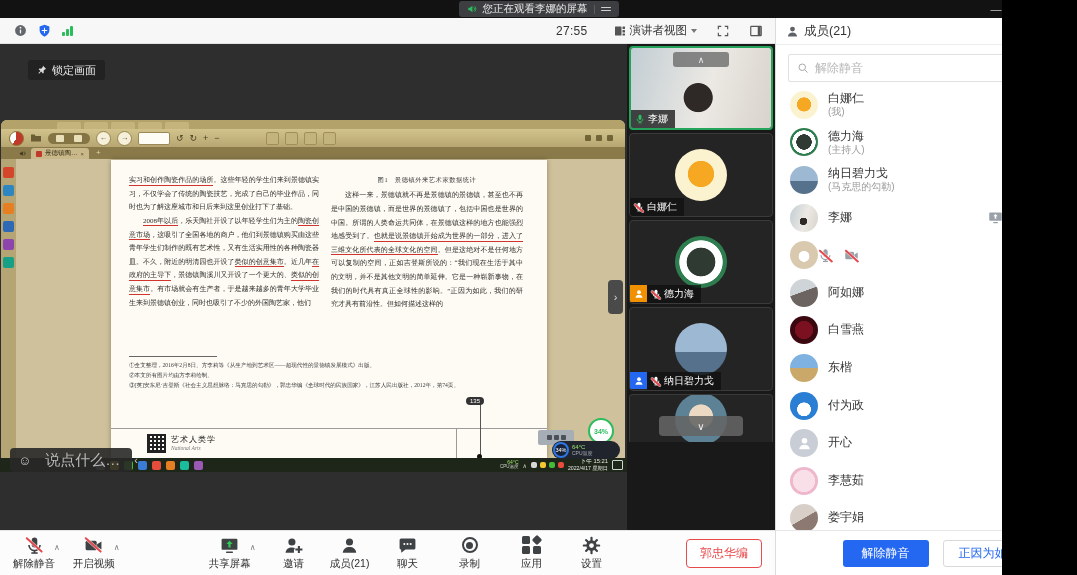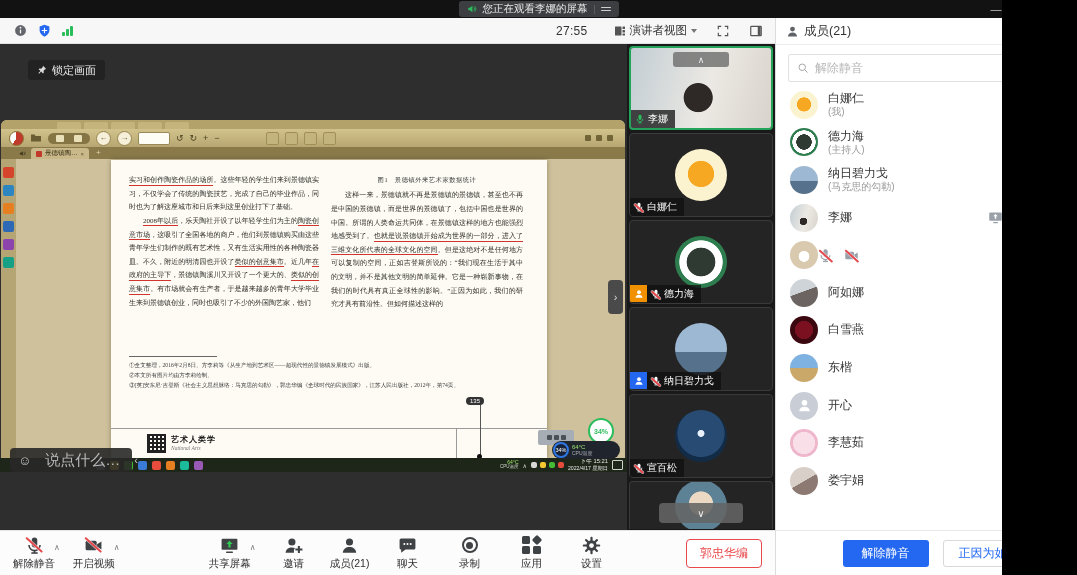--- a/index.html
+++ b/index.html
@@ -83,21 +83,21 @@
   .redline{border-bottom:1.4px solid #d0342c;padding-bottom:.5px;}
   #footnotes{position:absolute;left:18px;top:196px;width:404px;font-size:5.6px;line-height:1.8;color:#3a3a3a;}
   #footnotes::before{content:"";display:block;width:88px;border-top:1px solid #666;margin-bottom:3px;}
   #footnotes div{margin:0;}
   .page-rule{position:absolute;left:0;right:0;top:268px;border-top:1px solid #9a9a9a;}
   .page-vline{position:absolute;left:345px;top:268px;width:1px;height:30px;background:#9a9a9a;}
   #journal{position:absolute;left:36px;top:274px;display:flex;align-items:center;gap:5px;}
   .qr{width:17px;height:17px;border:1.5px solid #222;
       background-image:repeating-linear-gradient(0deg,#222 0 2px,transparent 2px 4px),
                        repeating-linear-gradient(90deg,#222 0 2px,transparent 2px 4px);}
-  .j-cn{font-size:8px;font-weight:bold;color:#111;letter-spacing:1px;}
+  .j-cn{font-size:8px;font-weight:normal;color:#111;letter-spacing:1px;}
   .j-en{font-size:5.5px;font-style:italic;color:#777;}
   #pgline{position:absolute;left:369px;top:243px;width:1px;height:53px;background:#555;}
   #pgdot{position:absolute;left:366px;top:294px;width:5px;height:5px;border-radius:50%;background:#111;}
   #pgbadge{position:absolute;left:355px;top:237px;background:#333;color:#fff;font-size:6px;
     padding:1px 4px;border-radius:6px;font-family:"Liberation Sans",sans-serif;}
   #handle{position:absolute;right:2px;top:160px;width:15px;height:34px;background:#4a4a4a;border-radius:4px;
     display:flex;align-items:center;justify-content:center;color:#ddd;font-size:11px;z-index:4;}
 
   
   #ime{position:absolute;left:538px;top:386px;width:36px;height:15px;background:#a7adb5;border-radius:2px;
@@ -516,38 +516,20 @@
                 <path d="M5 11.5a7 7 0 0 0 14 0" fill="none" stroke="currentColor" stroke-width="2"></path>
                 <line x1="12" y1="18.5" x2="12" y2="21.5" stroke="currentColor" stroke-width="2"></line>
                 <line x1="8" y1="21.5" x2="16" y2="21.5" stroke="currentColor" stroke-width="2"></line>
               </svg>
             </span>
         <span class="v-name">纳日碧力戈</span>
       </span>
     </div>
   </div>
 
-  <div class="v-tile">
-
-    <div class="v-avatar" style="background: radial-gradient(circle at 50% 45%, rgb(232, 241, 250) 0px, rgb(232, 241, 250) 8%, rgb(39, 75, 115) 10%, rgb(39, 75, 115) 60%, rgb(18, 43, 71) 62%);"></div>
-    <div class="v-bottom">
-
-      <span class="v-chip">
-        <span class="i v-mic slash">
-              <svg viewBox="0 0 24 24">
-                <rect x="8.5" y="2" width="7" height="12.5" rx="3.5" fill="currentColor"></rect>
-                <path d="M5 11.5a7 7 0 0 0 14 0" fill="none" stroke="currentColor" stroke-width="2"></path>
-                <line x1="12" y1="18.5" x2="12" y2="21.5" stroke="currentColor" stroke-width="2"></line>
-                <line x1="8" y1="21.5" x2="16" y2="21.5" stroke="currentColor" stroke-width="2"></line>
-              </svg>
-            </span>
-        <span class="v-name">宣百松</span>
-      </span>
-    </div>
-  </div>
 
   <div class="v-tile clipped">
 
     <div class="v-avatar" style="background: radial-gradient(circle at 50% 45%, rgb(236, 217, 196) 0px, rgb(236, 217, 196) 30%, rgb(93, 130, 150) 32%);"></div>
 
   <div class="v-expand">∨</div>
       </div>
 </div>
 
   <div id="members">
@@ -767,20 +749,44 @@
             </span>
       <span class="i m-cam slash">
               <svg viewBox="0 0 24 24" fill="currentColor">
                 <rect x="2" y="6" width="14" height="12" rx="2"></rect>
                 <path d="M16.5 10.5L22 7v10l-5.5-3.5z"></path>
               </svg>
             </span>
     </div>
   </div>
 
+  <div class="m-row">
+    <div class="m-avatar" style="background: radial-gradient(circle at 50% 62%, rgb(255, 255, 255) 0px, rgb(255, 255, 255) 30%, rgb(42, 127, 212) 32%);"></div>
+    <div class="m-info">
+      <div class="m-name">付为政</div>
+
+    </div>
+    <div class="m-icons">
+
+      <span class="i m-mic slash">
+              <svg viewBox="0 0 24 24">
+                <rect x="8.5" y="2" width="7" height="12.5" rx="3.5" fill="currentColor"></rect>
+                <path d="M5 11.5a7 7 0 0 0 14 0" fill="none" stroke="currentColor" stroke-width="2"></path>
+                <line x1="12" y1="18.5" x2="12" y2="21.5" stroke="currentColor" stroke-width="2"></line>
+                <line x1="8" y1="21.5" x2="16" y2="21.5" stroke="currentColor" stroke-width="2"></line>
+              </svg>
+            </span>
+      <span class="i m-cam slash">
+              <svg viewBox="0 0 24 24" fill="currentColor">
+                <rect x="2" y="6" width="14" height="12" rx="2"></rect>
+                <path d="M16.5 10.5L22 7v10l-5.5-3.5z"></path>
+              </svg>
+            </span>
+    </div>
+  </div>
 
   <div class="m-row">
     <div class="m-avatar" style="background: rgb(201, 206, 214);">
             <span class="i" style="color:#fff;font-size:15px">
               <svg viewBox="0 0 24 24" fill="currentColor">
                 <circle cx="12" cy="7.5" r="4.5"></circle>
                 <path d="M3.5 21c.6-4.6 4-7 8.5-7s7.9 2.4 8.5 7z"></path>
               </svg>
             </span>
           </div>

